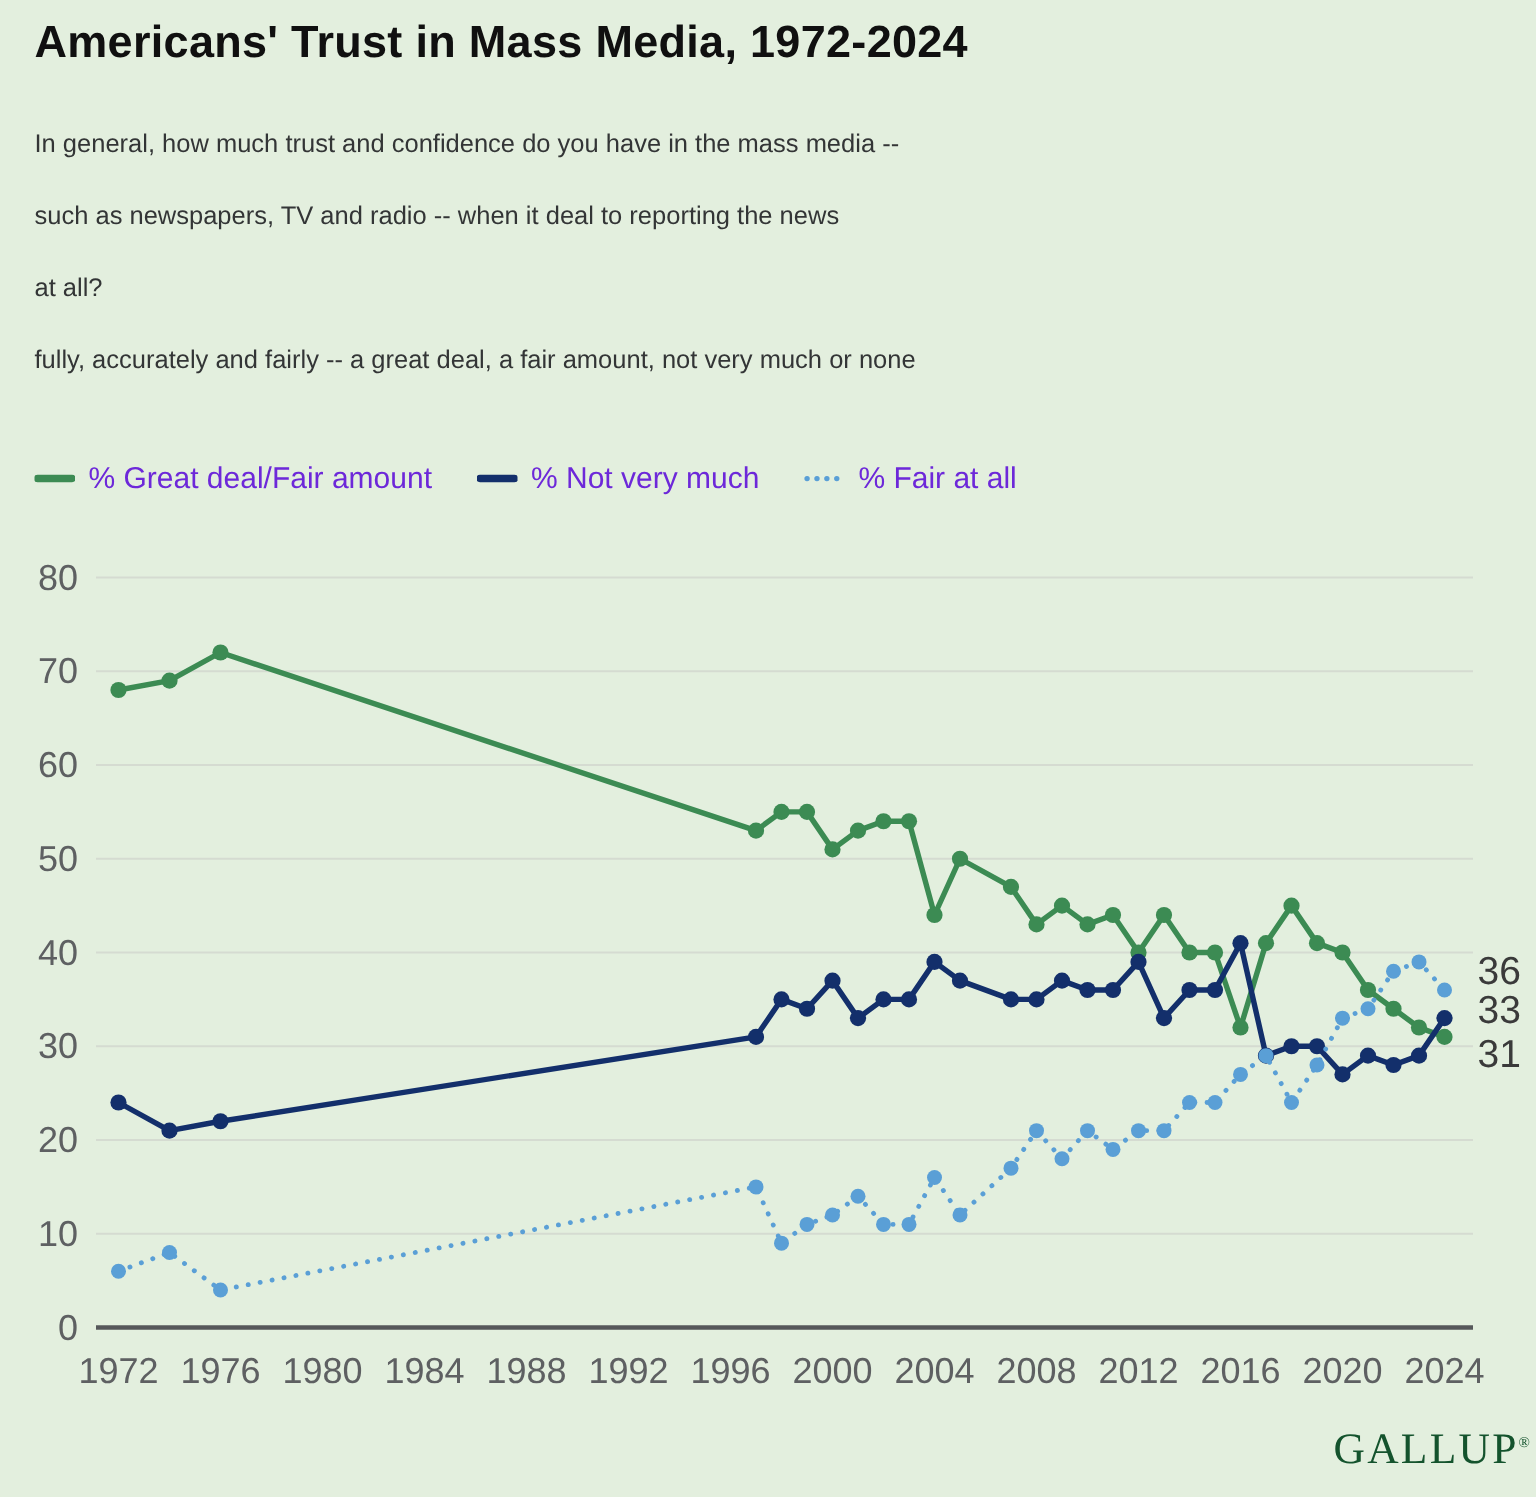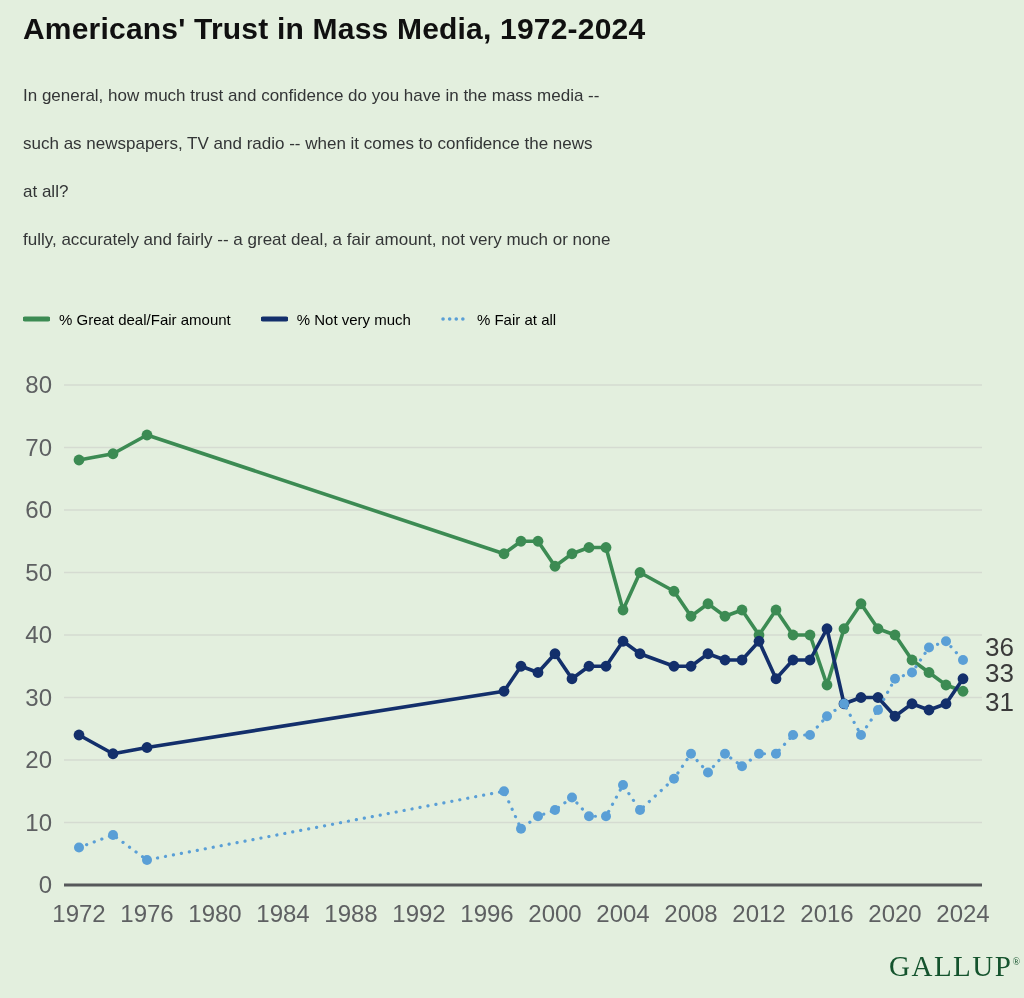--- a/index.html
+++ b/index.html
@@ -15,21 +15,21 @@
     position:absolute;left:23px;top:12px;margin:0;
     font-size:30px;font-weight:700;color:#101010;letter-spacing:.2px;
   }
   .subtitle{
     position:absolute;left:23px;top:72px;width:990px;
     font-size:17px;line-height:48px;color:#333536;font-weight:400;
   }
   .legend{
     position:absolute;left:23px;top:304px;
     display:flex;align-items:flex-end;gap:30px;
-    font-size:15px;color:#000000;
+    font-size:20px;color:#6d28d9;
   }
   .legend-item{display:flex;align-items:center;gap:9px;height:30px;}
   .legend-swatch{display:inline-block;width:27px;height:10px;}
   .legend-swatch svg{display:block;}
   #chart{position:absolute;left:0;top:360px;width:1024px;height:638px;}
   .brand{
     position:absolute;right:4px;top:950px;
     font-family:"Liberation Serif","DejaVu Serif",serif;
     font-size:29px;color:#14532d;letter-spacing:1.5px;
   }
@@ -37,21 +37,21 @@
 </style>
 </head>
 <body>
 
 <div class="page">
 
   <h1 class="title">Americans' Trust in Mass Media, 1972-2024</h1>
 
   <div class="subtitle">
     <div>In general, how much trust and confidence do you have in the mass media --</div>
-    <div>such as newspapers, TV and radio -- when it comes to confidence the news</div>
+    <div>such as newspapers, TV and radio -- when it deal to reporting the news</div>
     <div>at all?</div>
     <div>fully, accurately and fairly -- a great deal, a fair amount, not very much or none</div>
   </div>
 
   <div class="legend">
     <div class="legend-item">
       <span class="legend-swatch">
           <svg width="27" height="10">
             <line x1="2" x2="25" y1="5" y2="5" stroke="#3c8b53" stroke-width="5" stroke-linecap="round"></line>
           </svg>

